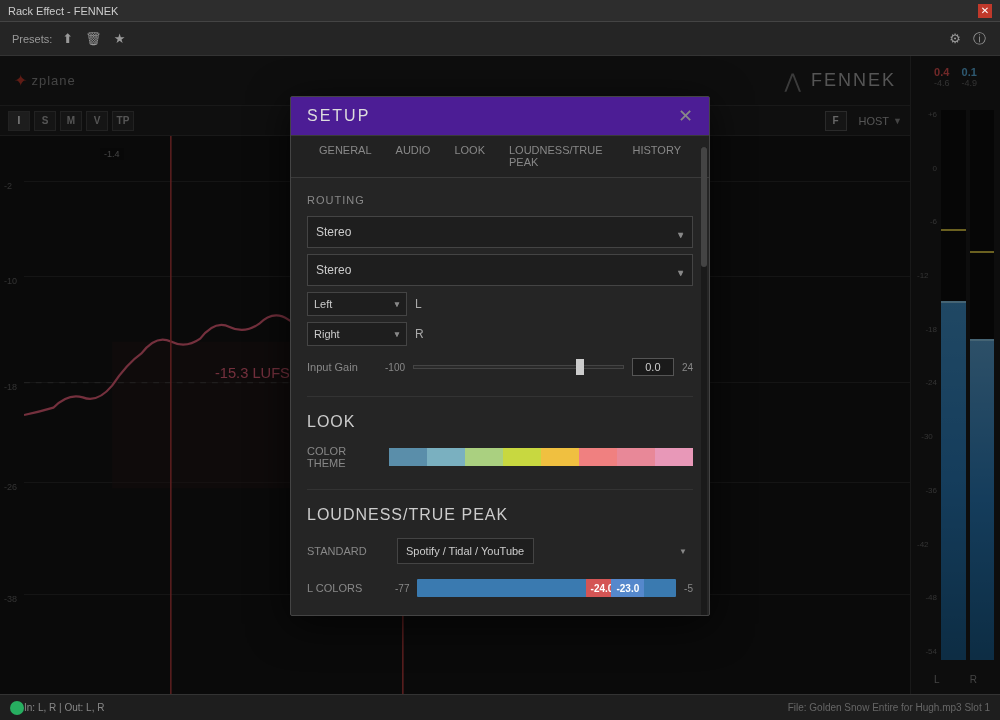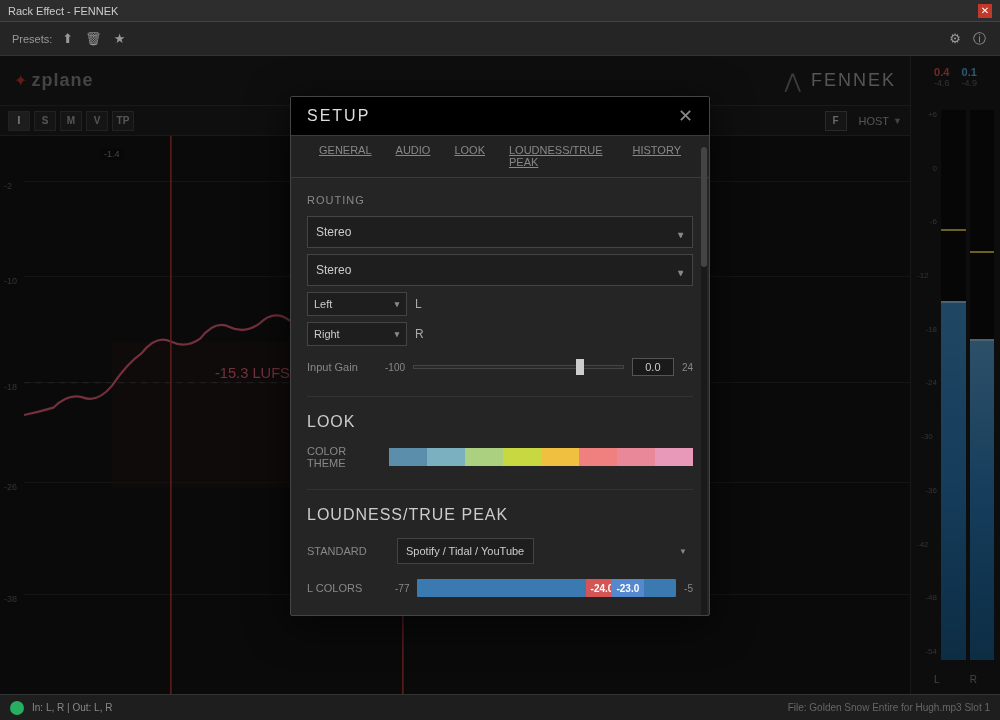--- a/index.html
+++ b/index.html
@@ -99,22 +99,22 @@
       height: 50px;
       background: #1c1c1c;
       display: flex;
       align-items: center;
       padding: 0 14px;
       border-bottom: 1px solid #333;
       position: relative;
     }
     #zplane-logo {
       color: #888;
-      font-size: 18px;
-      font-weight: 700;
+      font-size: 13px;
+      font-weight: 400;
       letter-spacing: 1px;
     }
     #fennek-logo {
       position: absolute;
       right: 14px;
       color: #b5b5b5;
       font-size: 20px;
       font-weight: 200;
       letter-spacing: 2px;
       display: flex;
@@ -238,21 +238,21 @@
     #setup-modal {
       background: #252525;
       width: 420px;
       min-height: 520px;
       border: 1px solid #444;
       border-radius: 2px;
       position: relative;
       box-shadow: 0 8px 40px rgba(0,0,0,0.7);
     }
     #modal-title-bar {
-      background: #000000;
+      background: #4c1d95;
       padding: 10px 16px;
       display: flex;
       align-items: center;
       justify-content: space-between;
       border-bottom: 1px solid #3a3a3a;
     }
     #modal-title {
       font-size: 16px;
       font-weight: 300;
       letter-spacing: 2px;
@@ -274,21 +274,20 @@
       border-bottom: 1px solid #3a3a3a;
       padding: 0 16px;
     }
     .modal-tab {
       padding: 8px 12px;
       font-size: 11px;
       color: #888;
       cursor: pointer;
       border-bottom: 2px solid transparent;
       margin-bottom: -1px;
-      text-decoration: underline;
     }
 
     
     #modal-body {
       padding: 16px;
     }
     .section-label {
       font-size: 11px;
       color: #888;
       letter-spacing: 1px;
@@ -537,21 +536,20 @@
       display: flex;
       align-items: center;
       padding: 0 10px;
       justify-content: space-between;
     }
     #io-info {
       color: #888;
       font-size: 10px;
       display: flex;
       align-items: center;
-      gap: 8px;
     }
     #power-btn {
       width: 14px;
       height: 14px;
       background: #27ae60;
       border-radius: 50%;
       border: none;
       cursor: pointer;
     }
     #file-info {

